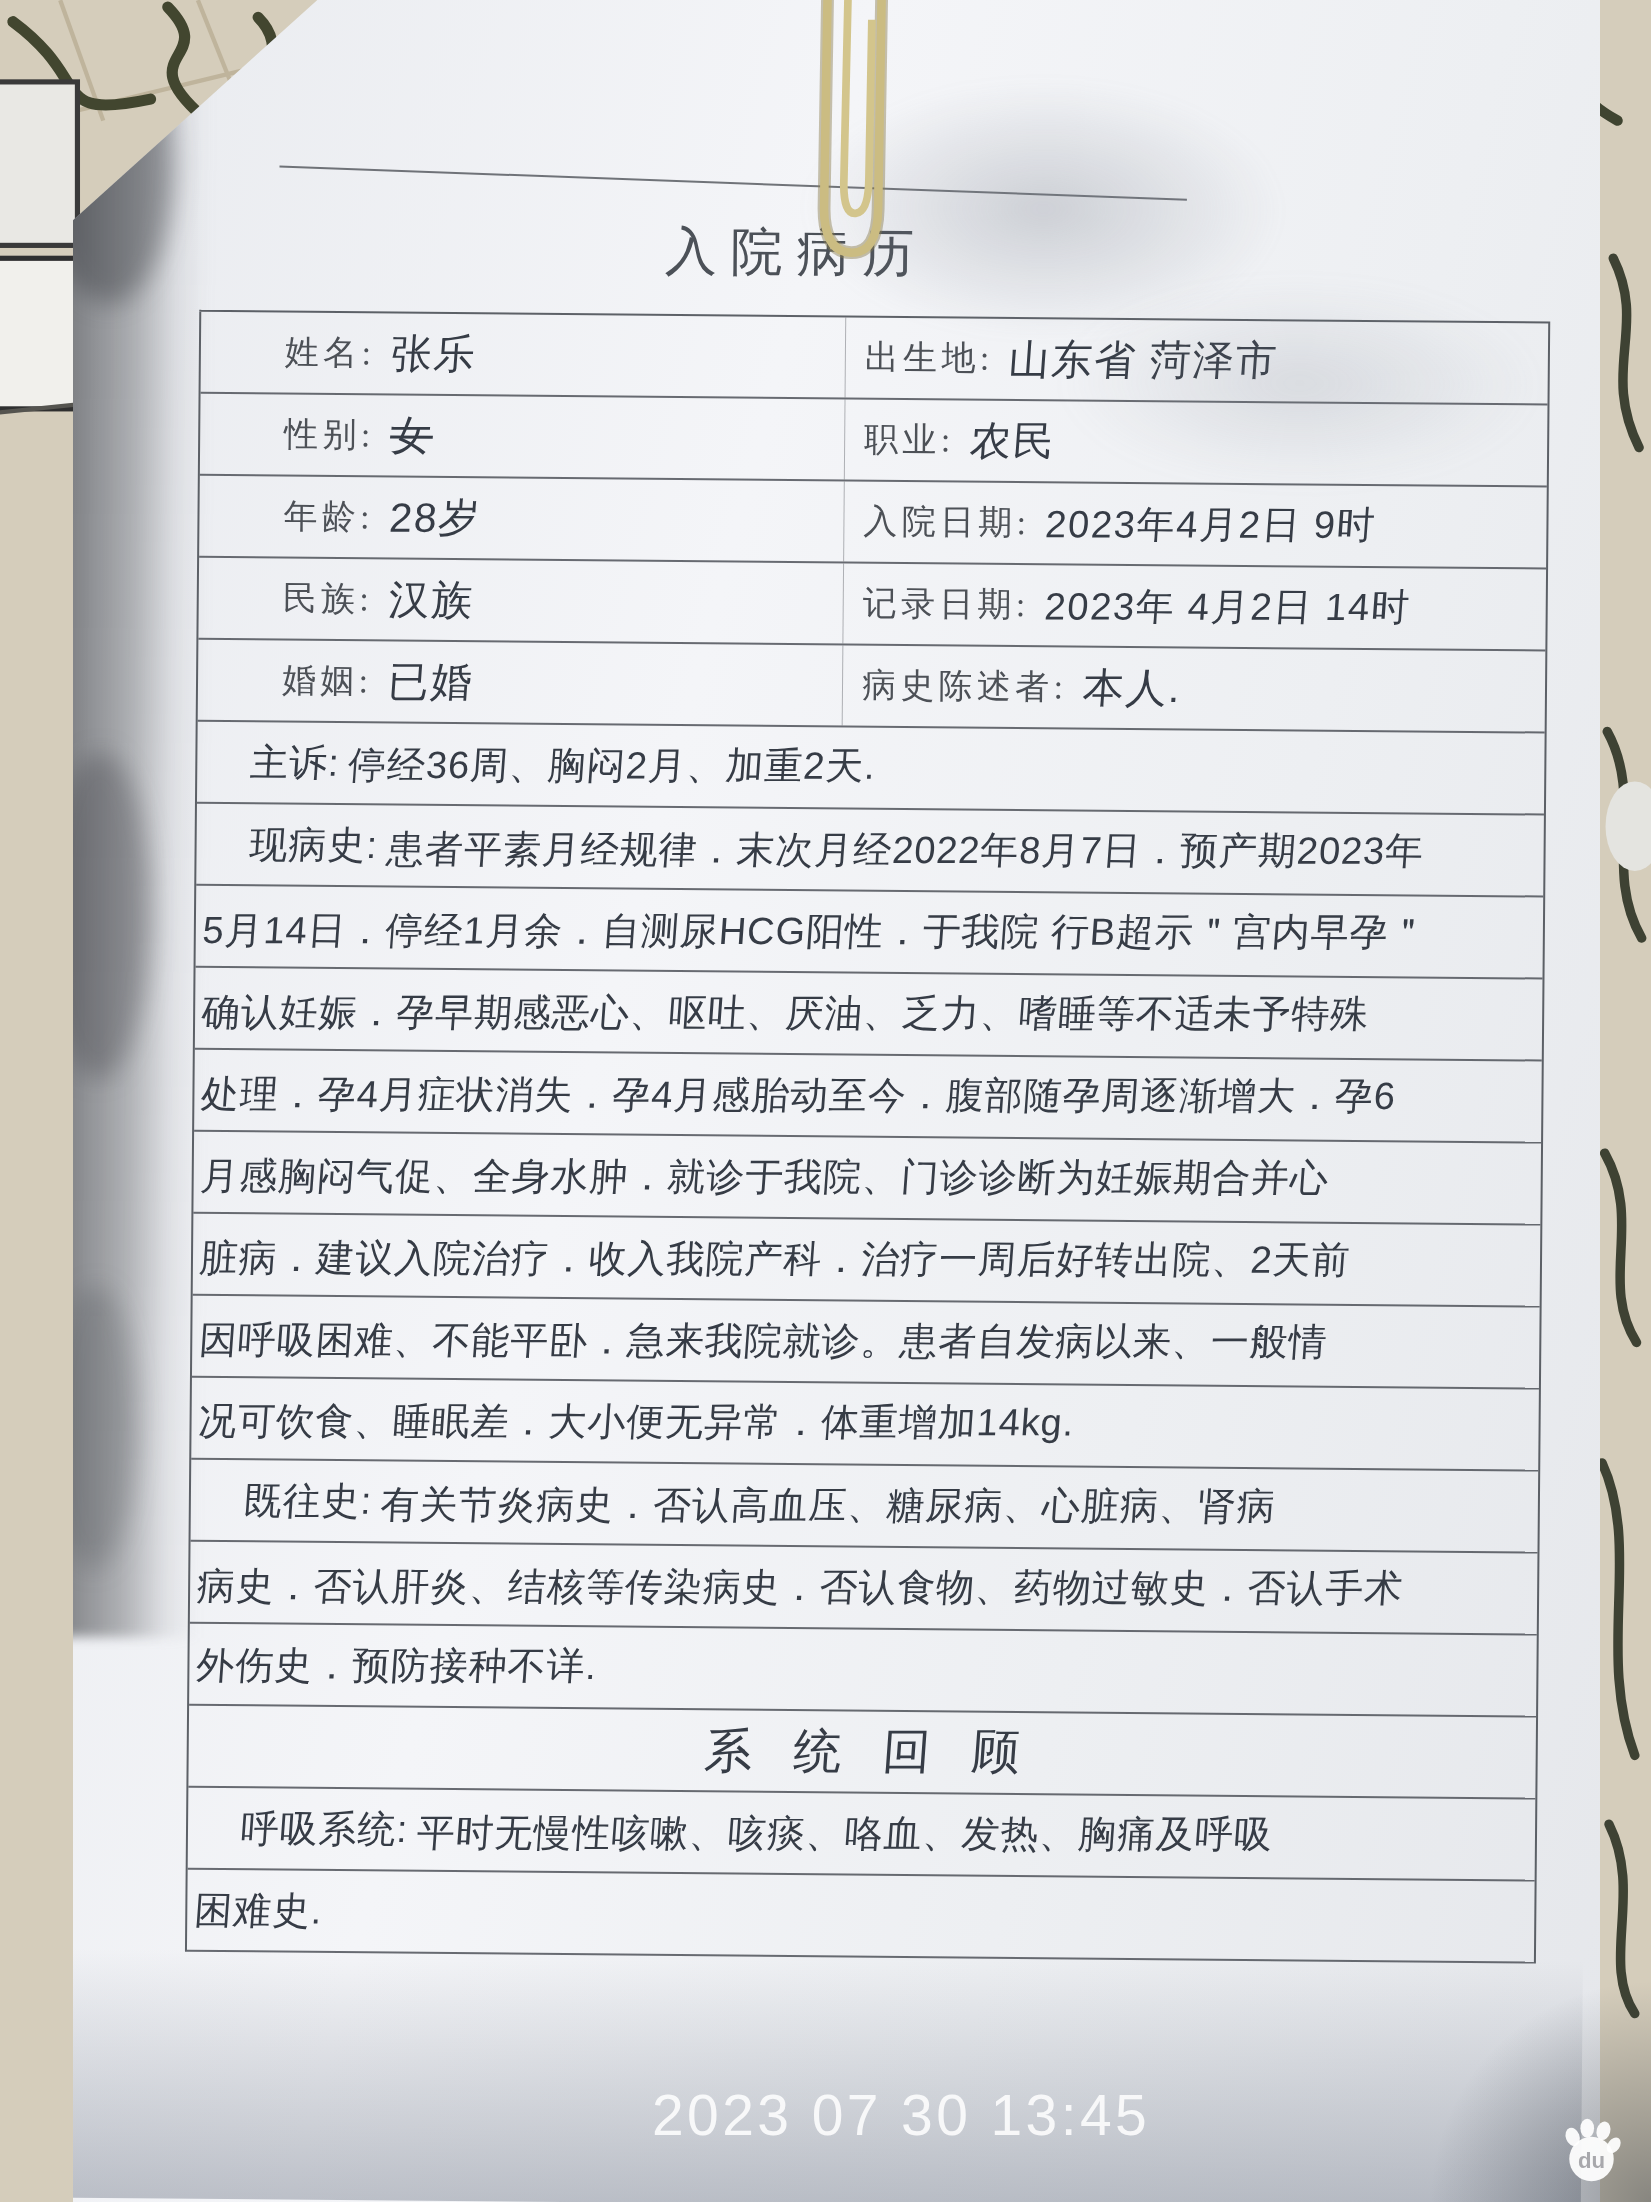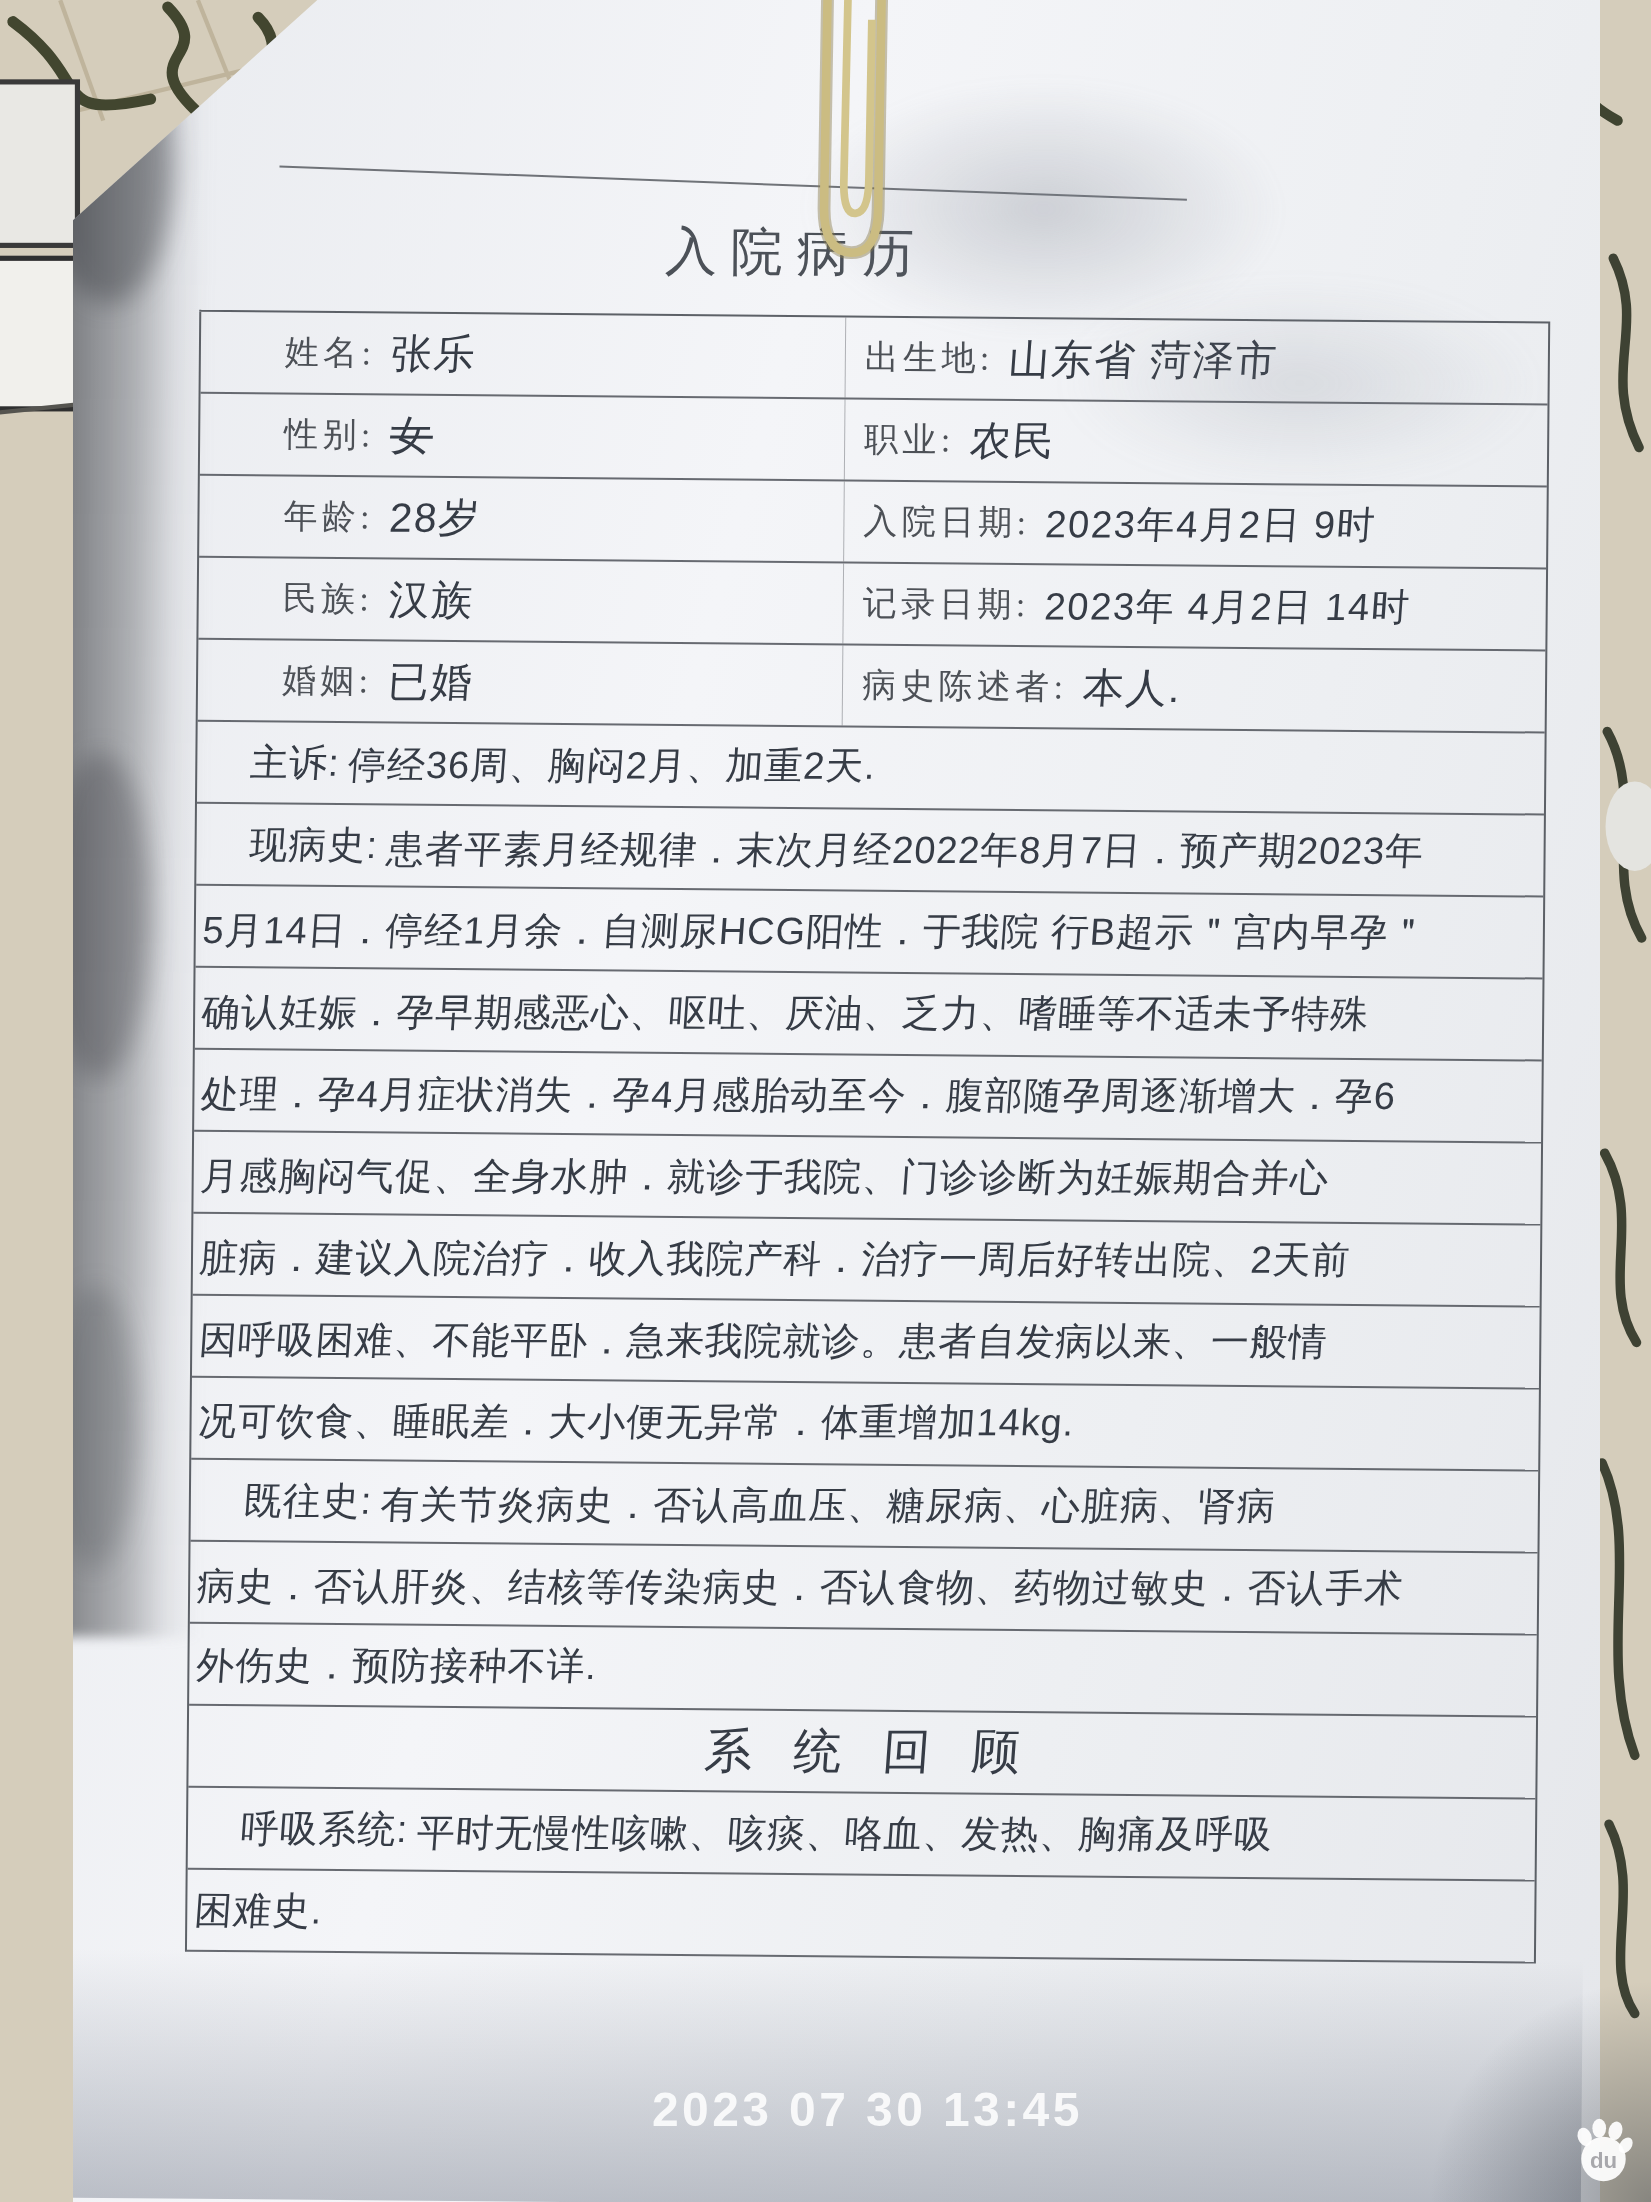--- a/index.html
+++ b/index.html
@@ -69,24 +69,24 @@
   .para .hw{font-size:38px;letter-spacing:0.9px;}
   .para .hwlabel{margin-right:8.6px;}
   .indent{padding-left:53px;}
   .heading-row{justify-content:center;}
   .heading-row .hw{font-size:48px;letter-spacing:41px;padding-left:41px;}
   
   .clip{position:absolute;left:803px;top:-6.9px;z-index:6;transform:rotate(2deg);}
   
   .timestamp{
     position:absolute;left:652px;top:2082px;z-index:7;
-    font-size:48px;letter-spacing:3.4px;color:rgba(255,255,255,.85);font-weight:700;
+    font-size:57px;letter-spacing:3.4px;color:rgba(255,255,255,.85);font-weight:400;
   }
   .watermark{
-    position:absolute;right:16px;top:2118px;z-index:7;display:flex;align-items:center;gap:5.2px;
+    position:absolute;right:28px;top:2118px;z-index:7;display:flex;align-items:center;gap:5.2px;
   }
   .watermark .wm-text{font-size:50px;font-weight:700;color:rgba(255,255,255,.93);letter-spacing:1.7px;}
 </style>
 </head>
 <body>
 
 <svg class="bg-svg" width="1652" height="2203" viewBox="0 0 1920 2560">
   <rect x="0" y="0" width="1920" height="2560" fill="#d5cdbb"></rect>
 
   <g stroke="#bfb49c" stroke-width="5" fill="none">

